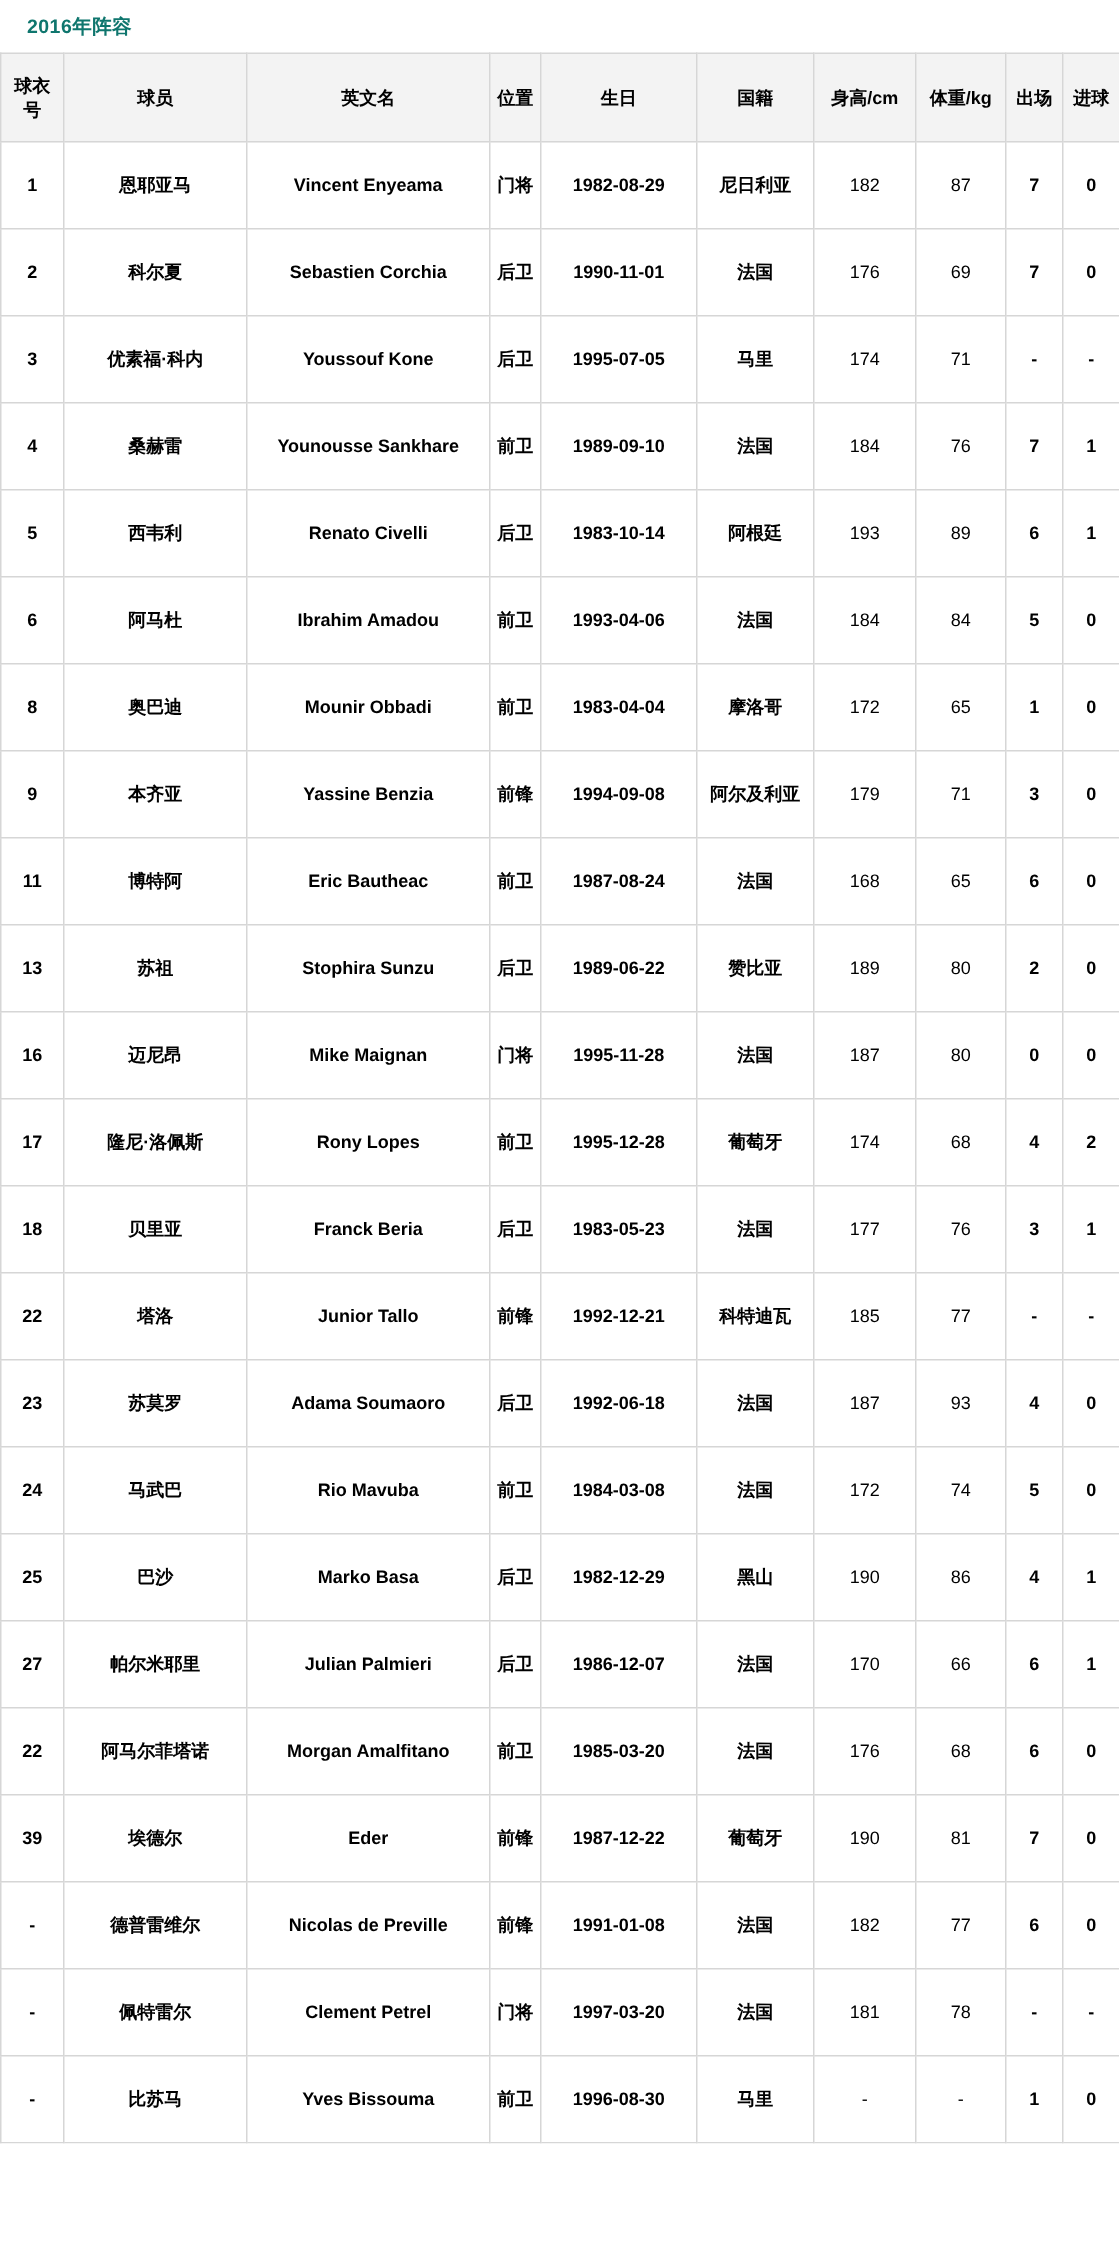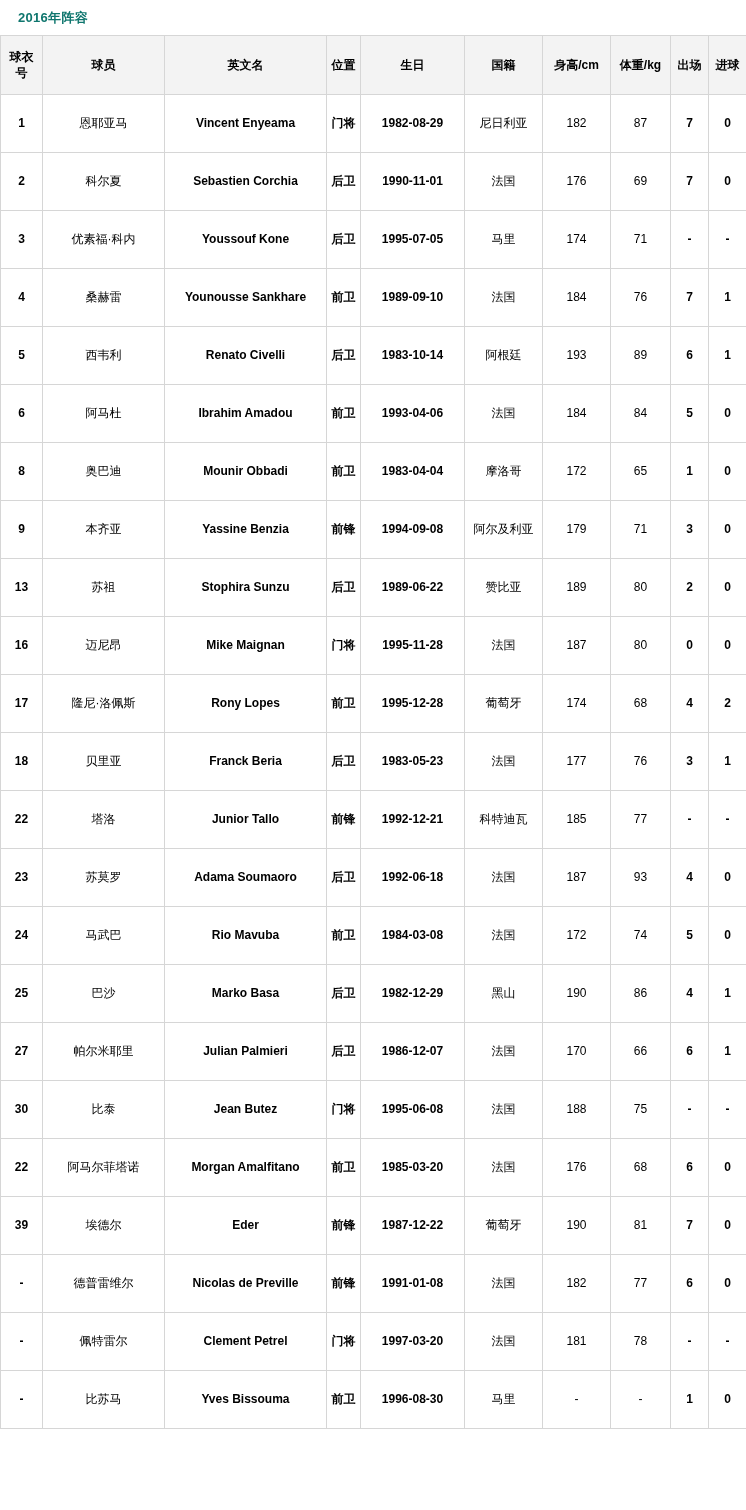--- a/index.html
+++ b/index.html
@@ -49,38 +49,38 @@
   }
   table.roster tbody td {
     height: 53px;
     background: #ffffff;
   }
   td.num, td.apps, td.goals {
     font-weight: bold;
     font-size: 12px;
   }
   td.player {
-    font-weight: normal;
+    font-weight: bold;
     font-size: 13px;
   }
   td.engname {
     font-weight: bold;
     font-size: 12px;
   }
   td.pos {
     font-weight: bold;
     font-size: 12px;
     margin-left: 45px;
   }
   td.birth {
     font-weight: bold;
     font-size: 12px;
   }
   td.nation {
-    font-weight: normal;
+    font-weight: bold;
     font-size: 12px;
   }
   td.height, td.weight {
     font-weight: normal;
     font-size: 12px;
   }
   
   col.c-num    { width: 42px; }
   col.c-player { width: 122px; }
   col.c-eng    { width: 162px; }
@@ -217,20 +217,32 @@
           <td class="engname">Yassine Benzia</td>
           <td class="pos">前锋</td>
           <td class="birth">1994-09-08</td>
           <td class="nation">阿尔及利亚</td>
           <td class="height">179</td>
           <td class="weight">71</td>
           <td class="apps">3</td>
           <td class="goals">0</td>
         </tr>
         <tr>
+          <td class="num">11</td>
+          <td class="player">博特阿</td>
+          <td class="engname">Eric Bautheac</td>
+          <td class="pos">前卫</td>
+          <td class="birth">1987-08-24</td>
+          <td class="nation">法国</td>
+          <td class="height">168</td>
+          <td class="weight">65</td>
+          <td class="apps">6</td>
+          <td class="goals">0</td>
+        </tr>
+        <tr>
           <td class="num">13</td>
           <td class="player">苏祖</td>
           <td class="engname">Stophira Sunzu</td>
           <td class="pos">后卫</td>
           <td class="birth">1989-06-22</td>
           <td class="nation">赞比亚</td>
           <td class="height">189</td>
           <td class="weight">80</td>
           <td class="apps">2</td>
           <td class="goals">0</td>
@@ -325,32 +337,20 @@
           <td class="engname">Julian Palmieri</td>
           <td class="pos">后卫</td>
           <td class="birth">1986-12-07</td>
           <td class="nation">法国</td>
           <td class="height">170</td>
           <td class="weight">66</td>
           <td class="apps">6</td>
           <td class="goals">1</td>
         </tr>
         <tr>
-          <td class="num">30</td>
-          <td class="player">比泰</td>
-          <td class="engname">Jean Butez</td>
-          <td class="pos">门将</td>
-          <td class="birth">1995-06-08</td>
-          <td class="nation">法国</td>
-          <td class="height">188</td>
-          <td class="weight">75</td>
-          <td class="apps">-</td>
-          <td class="goals">-</td>
-        </tr>
-        <tr>
           <td class="num">22</td>
           <td class="player">阿马尔菲塔诺</td>
           <td class="engname">Morgan Amalfitano</td>
           <td class="pos">前卫</td>
           <td class="birth">1985-03-20</td>
           <td class="nation">法国</td>
           <td class="height">176</td>
           <td class="weight">68</td>
           <td class="apps">6</td>
           <td class="goals">0</td>

